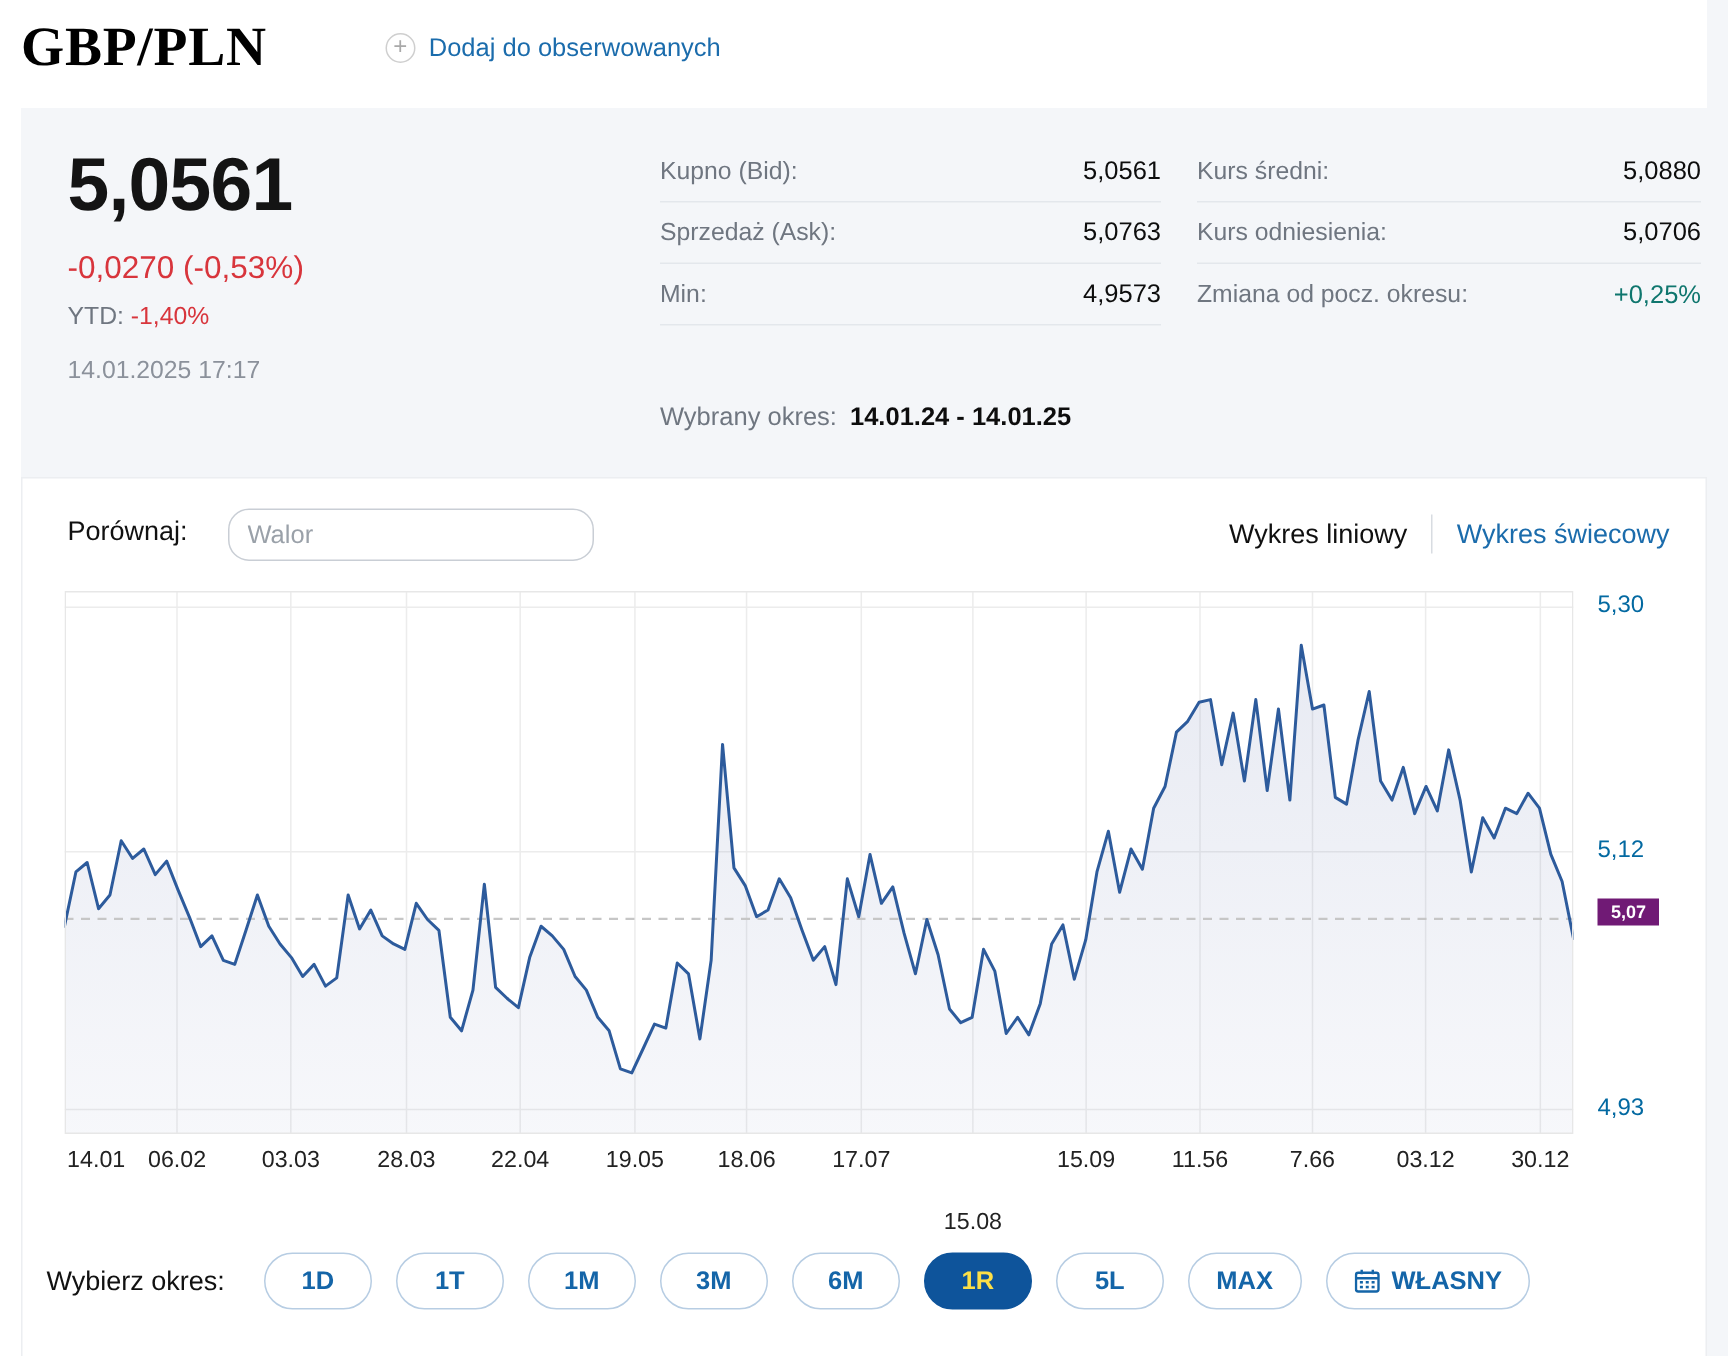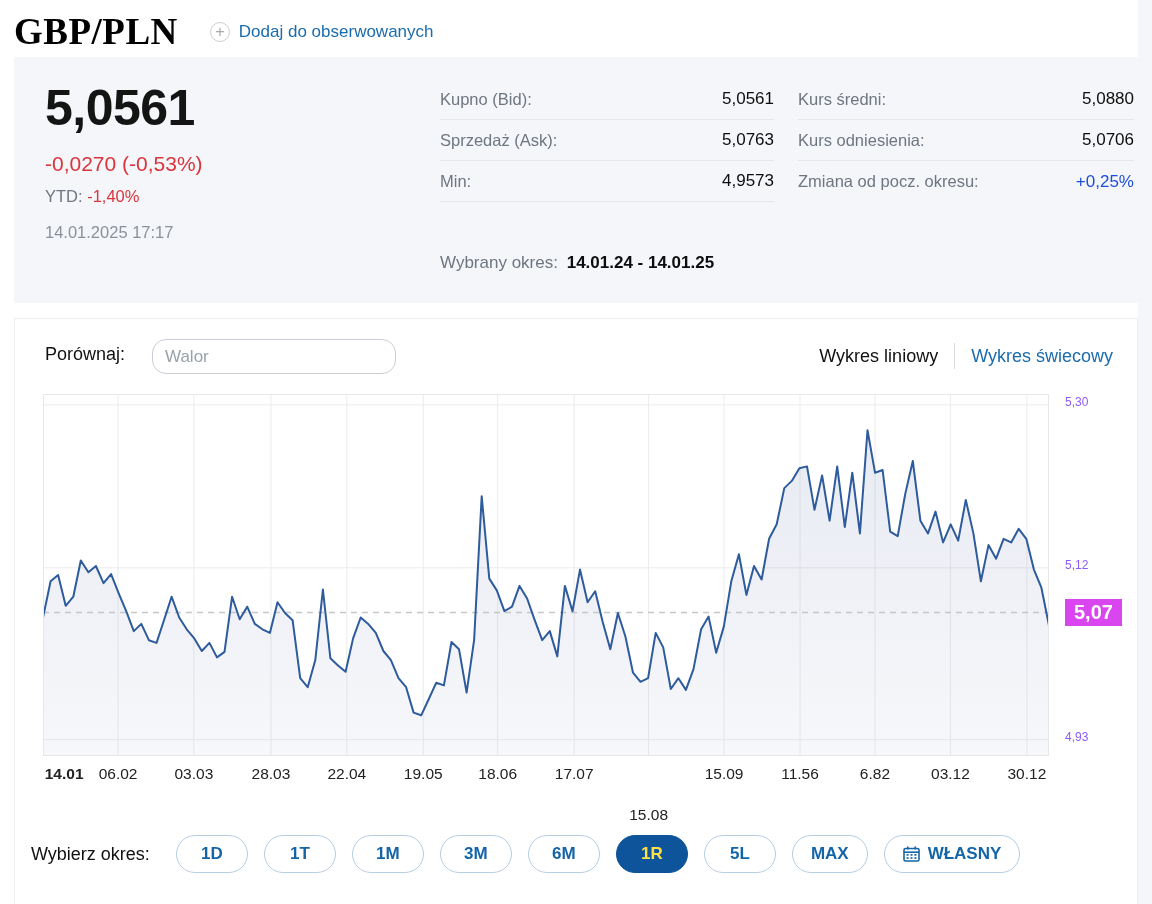--- a/index.html
+++ b/index.html
@@ -4,68 +4,68 @@
 <style>
   * { margin:0; padding:0; box-sizing:border-box; }
   html,body { width:1152px; height:904px; overflow:hidden; background:#ffffff;
               font-family:"Liberation Sans", sans-serif; color:#1b1b1b; }
 
   
   .gutter { position:absolute; top:0; right:0; width:14px; height:904px;
             background:#f4f6f9; }
 
   
-  .hdr { position:absolute; left:14px; top:10px; display:flex; align-items:center; }
+  .hdr { position:absolute; left:14px; top:10px; display:flex; align-items:center;gap:47px; }
   .hdr h1 { font-family:"Liberation Serif", serif; font-size:37px; font-weight:700;
             letter-spacing:0.5px; color:#000; }
   .watch { display:flex; align-items:center; margin-left:32px; cursor:pointer; }
   .plus-circle { width:20px; height:20px; border:1px solid #cfcfcf; border-radius:50%;
                  color:#a9a9a9; font-size:16px; line-height:18px; text-align:center;
                  margin-right:9px; background:#fff; }
   .watch span.lbl { color:#1b6cac; font-size:17px; }
 
   
-  .quote { position:absolute; left:14px; top:57px; width:1124px; height:246px;
+  .quote { position:absolute; left:14px; top:72px; width:1124px; height:246px;
            background:#f4f6f9; }
   .big-price { position:absolute; left:31px; top:22px; font-size:50px; font-weight:600;
                color:#141414; letter-spacing:-0.5px; }
   .chg { position:absolute; left:31px; top:95px; font-size:21px; color:#d8353c; }
   .ytd { position:absolute; left:31px; top:130px; font-size:16.5px; color:#6f7680; }
   .ytd b { color:#d8353c; font-weight:400; }
   .stamp { position:absolute; left:31px; top:166px; font-size:16.5px; color:#8b919b;text-align:center; }
 
   .qt { position:absolute; top:22px; }
   .qt.t1 { left:426px; width:334px; }
   .qt.t2 { left:784px; width:336px; }
   .qrow { display:flex; justify-content:space-between; align-items:center;
           height:41px; border-bottom:1px solid #e3e7ec; }
   .qrow:last-child.noline { border-bottom:none;align-items:center; }
   .qrow .ql { font-size:16.5px; color:#6f7680; }
   .qrow .qv { font-size:17px; color:#0d0d0d; }
-  .qv.green { color:#1d4ed8; }
+  .qv.green { color:#0f766e; }
   .sel-period { position:absolute; left:426px; top:196px; font-size:17px; color:#6f7680; }
   .sel-period b { color:#0d0d0d; font-weight:700; margin-left:4px; }
 
   
   .card { position:absolute; left:14px; top:318px; width:1124px; height:600px;
           background:#fff; border:1px solid #eceef1; border-bottom:none; }
   .cmp-lbl { position:absolute; left:30px; top:25px; font-size:18px; font-weight:500; color:#111; }
   .cmp-input { position:absolute; left:137px; top:20px; width:244px; height:35px;
                border:1px solid #c9ced5; border-radius:14px; font-size:17px; padding:0 12px;
                color:#333; font-family:"Liberation Sans", sans-serif; }
   .cmp-input::placeholder { color:#9aa1a9; }
   .ctype { position:absolute; right:24px; top:24px; display:flex; align-items:center; }
   .ctype .t-line { font-size:18px; color:#101010; font-weight:500; cursor:pointer; }
   .ctype .vsep { width:1px; height:26px; background:#d8dce1; margin:0 16px; }
   .ctype .t-candle { font-size:18px; color:#1b6cac; font-weight:500; cursor:pointer; }
 
   .plot { position:absolute; left:28px; top:75px; width:1006px; height:362px; }
   .plot svg { display:block; }
-  .ylab { position:absolute; left:1050px; font-size:12px; color:#8b5cf6; }
-  .ytag { position:absolute; left:1050px; background:#d946ef; color:#fff; font-size:20px;
+  .ylab { position:absolute; left:1050px; font-size:16px; color:#0369a1; }
+  .ytag { position:absolute; left:1050px; background:#701a75; color:#fff; font-size:12px;
           font-weight:700; padding:2px 9px; }
   .xlabs { position:absolute; left:28px; top:446px; width:1006px; height:22px; }
   .xlabs span { position:absolute; transform:translateX(-50%); font-size:15.5px; color:#222; }
 
   
   .periods { position:absolute; left:16px; top:516px; display:flex; align-items:center; }
   .periods .plabel { font-size:18px; font-weight:500; color:#111; margin-right:26px; }
   .pbtn { height:38px; min-width:72px; padding:0 18px; margin-right:16px;
           border:1px solid #b7cde3; border-radius:19px; background:#fff;
           color:#1465a8; font-size:17px; font-weight:600; cursor:pointer;
@@ -172,32 +172,32 @@
     <rect x="0.5" y="0.5" width="1005" height="361" fill="none" stroke="#e7e7e7"></rect>
   </svg>
     </div>
   <div id="ylabels">
       <span class="ylab" style="top: 75.86px;">5,30</span>
       <span class="ylab" style="top: 238.76px;">5,12</span>
       <span class="ylab" style="top: 410.71px;">4,93</span>
       <span class="ytag" style="top: 280.467px;">5,07</span>
     </div>
   <div class="xlabs" id="xlabels">
-      <span style="left: 21.126px; font-weight: bold;">14.01</span>
+      <span style="left: 21.126px;">14.01</span>
       <span style="left: 75.0476px;">06.02</span>
       <span style="left: 150.9px;">03.03</span>
       <span style="left: 227.96px; text-align: center;">28.03</span>
       <span style="left: 303.812px;">22.04</span>
       <span style="left: 380.268px;">19.05</span>
       <span style="left: 454.712px;">18.06</span>
       <span style="left: 531.168px;">17.07</span>
       <span style="left: 605.612px; margin-top: 41px;">15.08</span>
       <span style="left: 681.062px;">15.09</span>
       <span style="left: 757.015px;">11.56</span>
-      <span style="left: 831.962px;">6.82</span>
+      <span style="left: 831.962px;">7.66</span>
       <span style="left: 907.412px;">03.12</span>
       <span style="left: 983.868px;">30.12</span>
     </div>
 
   <div class="periods">
     <span class="plabel">Wybierz okres:</span>
     <span id="pbtns" style="display:flex; align-items:center;">
         <button class="pbtn">
           <span>1D</span>
         </button>

